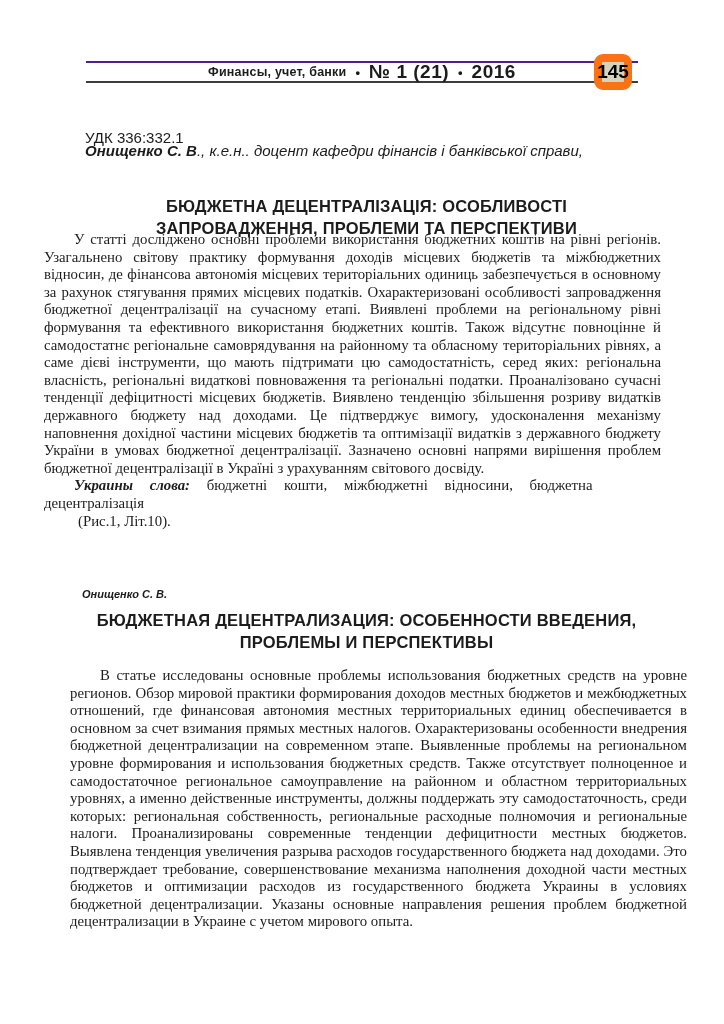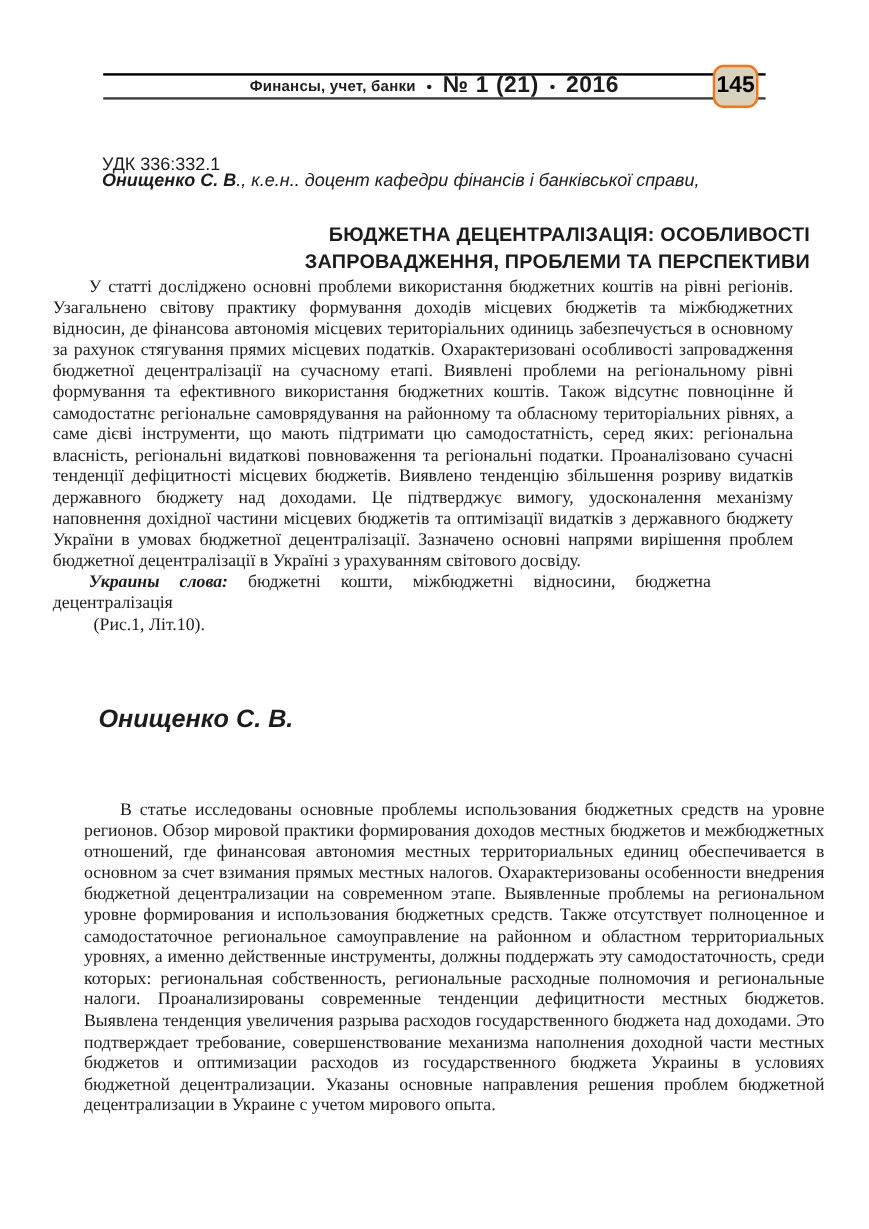--- a/index.html
+++ b/index.html
@@ -7,72 +7,72 @@
     position:relative;
     width:724px;height:1024px;
     background:#ffffff;
     color:#1c1c1c;
     font-family:"Liberation Serif","DejaVu Serif",serif;
     overflow:hidden;
   }
   
   .header-band{
     position:absolute;left:86px;top:61px;width:552px;height:18px;
-    border-top:2px solid #000000;border-bottom:2px solid #3d3d3d;
+    border-top:2px solid #4c1d95;border-bottom:2px solid #3d3d3d;
     display:flex;align-items:center;justify-content:center;
     font-family:"Liberation Sans","DejaVu Sans",sans-serif;
     font-weight:bold;white-space:nowrap;
   }
   .header-band .journal{font-size:12.5px;letter-spacing:0.2px;}
   .header-band .bullet{font-size:13px;margin:0 9px;}
   .header-band .issue,.header-band .year{font-size:19px;letter-spacing:0.5px;}
   .page-badge{
     position:absolute;left:594px;top:54px;width:38px;height:36px;
-    background:#d8d2bc;border:2px solid #f97316;border-radius:9px;
+    background:#d8d2bc;border:8px solid #f97316;border-radius:9px;
     display:flex;align-items:center;justify-content:center;
     font-family:"Liberation Sans","DejaVu Sans",sans-serif;
     font-weight:bold;font-size:19px;color:#000;
     box-sizing:border-box;
   }
   
   .udc{
     position:absolute;left:85px;top:106px;
     font-family:"Liberation Sans","DejaVu Sans",sans-serif;
     font-size:15px;
     margin-top:23px;
   }
   .author-block{
     position:absolute;left:85px;top:141px;width:580px;
     font-family:"Liberation Sans","DejaVu Sans",sans-serif;
     font-style:italic;font-size:15px;line-height:19.5px;
   }
   .author-block .author-name{font-weight:bold;}
   
   .title-ua{
-    position:absolute;left:58px;top:186px;width:617px;
-    text-align:right;
+    position:absolute;left:58px;top:196px;width:617px;
+    text-align:center;
     font-family:"Liberation Sans","DejaVu Sans",sans-serif;
     font-weight:bold;font-size:16.5px;line-height:21.5px;
     letter-spacing:0.2px;
   }
   
   .content-ua{
     position:absolute;left:44px;top:231px;width:617px;
     font-size:14.8px;line-height:17.6px;text-align:justify;
   }
   .content-ua .abstract{text-indent:30px;margin:0;}
   .kw-line1{text-indent:30px;word-spacing:13px;white-space:nowrap;}
   .kw-label{font-weight:bold;font-style:italic;}
   .kw-line2{text-indent:0;}
   .figs-note{text-indent:34px;}
   
   .author-ru{
     position:absolute;left:82px;top:588px;
     font-family:"Liberation Sans","DejaVu Sans",sans-serif;
-    font-weight:bold;font-style:italic;font-size:21px;
+    font-weight:bold;font-style:italic;font-size:11px;
   }
   .title-ru{
     position:absolute;left:58px;top:610px;width:617px;
     text-align:center;
     font-family:"Liberation Sans","DejaVu Sans",sans-serif;
     font-weight:bold;font-size:16.5px;line-height:21.5px;
     letter-spacing:0.2px;
   }
   .abstract-ru{
     position:absolute;left:58px;top:655px;width:617px;
@@ -109,16 +109,20 @@
 
   <div class="content-ua">
     <p class="abstract">У статті досліджено основні проблеми використання бюджетних коштів на рівні регіонів. Узагальнено світову практику формування доходів місцевих бюджетів та міжбюджетних відносин, де фінансова автономія місцевих територіальних одиниць забезпечується в основному за рахунок стягування прямих місцевих податків. Охарактеризовані особливості запровадження бюджетної децентралізації на сучасному етапі. Виявлені проблеми на регіональному рівні формування та ефективного використання бюджетних коштів. Також відсутнє повноцінне й самодостатнє регіональне самоврядування на районному та обласному територіальних рівнях, а саме дієві інструменти, що мають підтримати цю самодостатність, серед яких: регіональна власність, регіональні видаткові повноваження та регіональні податки. Проаналізовано сучасні тенденції дефіцитності місцевих бюджетів. Виявлено тенденцію збільшення розриву видатків державного бюджету над доходами. Це підтверджує вимогу, удосконалення механізму наповнення дохідної частини місцевих бюджетів та оптимізації видатків з державного бюджету України в умовах бюджетної децентралізації. Зазначено основні напрями вирішення проблем бюджетної децентралізації в Україні з урахуванням світового досвіду.</p>
     <div class="kw-line1"><span class="kw-label">Украины слова:</span> <span>бюджетні кошти, міжбюджетні відносини, бюджетна</span></div>
     <div class="kw-line2">децентралізація</div>
     <div class="figs-note">(Рис.1, Літ.10).</div>
   </div>
 
   <div class="author-ru">Онищенко С. В.</div>
 
+  <div class="title-ru">
+    <div>БЮДЖЕТНАЯ ДЕЦЕНТРАЛИЗАЦИЯ: ОСОБЕННОСТИ ВВЕДЕНИЯ,</div>
+    <div>ПРОБЛЕМЫ И ПЕРСПЕКТИВЫ</div>
+  </div>
 
   <p class="abstract-ru">В статье исследованы основные проблемы использования бюджетных средств на уровне регионов. Обзор мировой практики формирования доходов местных бюджетов и межбюджетных отношений, где финансовая автономия местных территориальных единиц обеспечивается в основном за счет взимания прямых местных налогов. Охарактеризованы особенности внедрения бюджетной децентрализации на современном этапе. Выявленные проблемы на региональном уровне формирования и использования бюджетных средств. Также отсутствует полноценное и самодостаточное региональное самоуправление на районном и областном территориальных уровнях, а именно действенные инструменты, должны поддержать эту самодостаточность, среди которых: региональная собственность, региональные расходные полномочия и региональные налоги. Проанализированы современные тенденции дефицитности местных бюджетов. Выявлена тенденция увеличения разрыва расходов государственного бюджета над доходами. Это подтверждает требование, совершенствование механизма наполнения доходной части местных бюджетов и оптимизации расходов из государственного бюджета Украины в условиях бюджетной децентрализации. Указаны основные направления решения проблем бюджетной децентрализации в Украине с учетом мирового опыта.</p>
 
 </div>
 
 </body></html>

